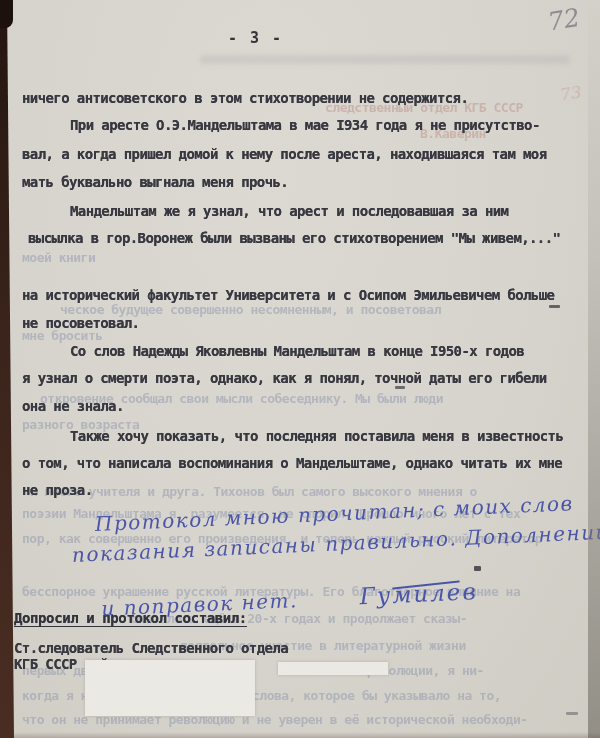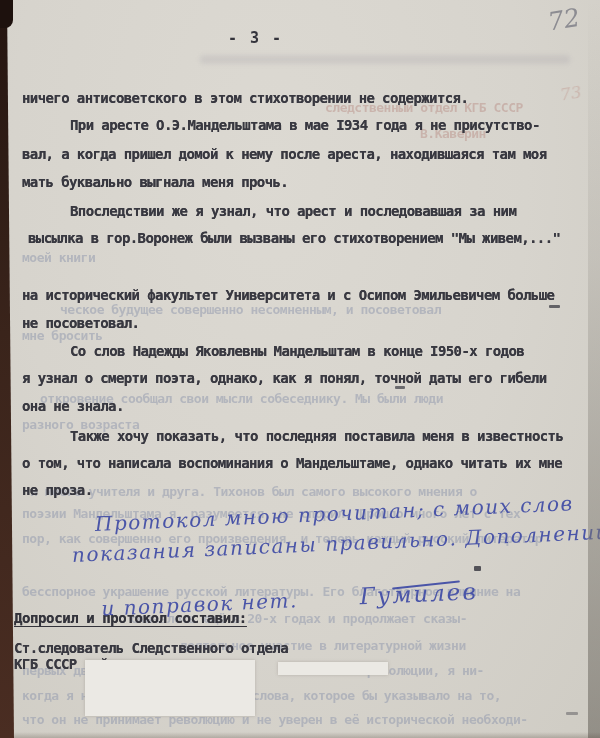--- a/index.html
+++ b/index.html
@@ -122,21 +122,21 @@
   <div class="ghost" style="left:22px;top:663px">первых дву</div>
   <div class="ghost" style="left:330px;top:663px">ской революции, я ни-</div>
   <div class="ghost" style="left:22px;top:688px">когда я не</div>
   <div class="ghost" style="left:230px;top:688px">го слова, которое бы указывало на то,</div>
   <div class="ghost" style="left:22px;top:712px">что он не принимает революцию и не уверен в её исторической необходи-</div>
 
   <div class="tline" style="left:22px;top:90px">ничего антисоветского в этом стихотворении не содержится.</div>
   <div class="tline" style="left:70px;top:117px">При аресте О.Э.Мандельштама в мае I934 года я не присутство-</div>
   <div class="tline" style="left:22px;top:146px">вал, а когда пришел домой к нему после ареста, находившаяся там моя</div>
   <div class="tline" style="left:22px;top:174px">мать буквально выгнала меня прочь.</div>
-  <div class="tline" style="left:70px;top:203px">Впоследствии же я узнал, что арест и последовавшая за ним</div>
+  <div class="tline" style="left:70px;top:203px">Мандельштам же я узнал, что арест и последовавшая за ним</div>
   <div class="tline" style="left:28px;top:230px">высылка в гор.Воронеж были вызваны его стихотворением "Мы живем,..."</div>
   <div class="tline" style="left:22px;top:287px">на исторический факультет Университета и с Осипом Эмильевичем больше</div>
   <div class="tline" style="left:22px;top:315px">не посоветовал.</div>
   <div class="tline" style="left:70px;top:343px">Со слов Надежды Яковлевны Мандельштам в конце I950-х годов</div>
   <div class="tline" style="left:22px;top:370px">я узнал о смерти поэта, однако, как я понял, точной даты его гибели</div>
   <div class="tline" style="left:22px;top:398px">она не знала.</div>
   <div class="tline" style="left:70px;top:428px">Также хочу показать, что последняя поставила меня в известность</div>
   <div class="tline" style="left:22px;top:455px">о том, что написала воспоминания о Мандельштаме, однако читать их мне</div>
   <div class="tline" style="left:22px;top:482px">не проза.</div>
 

